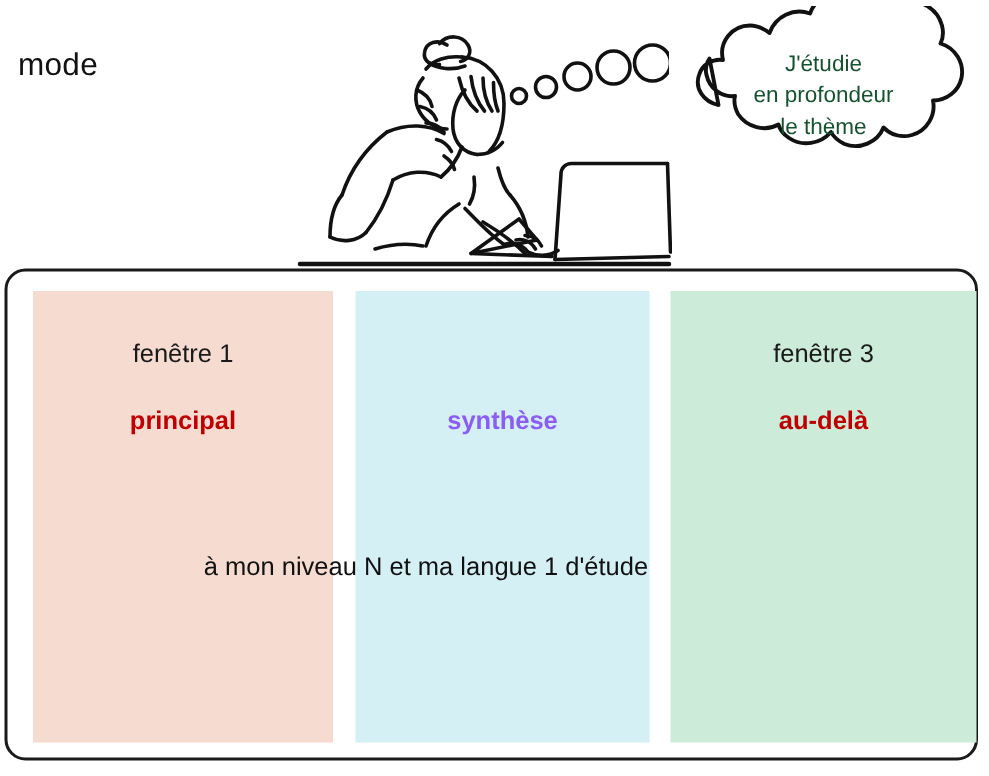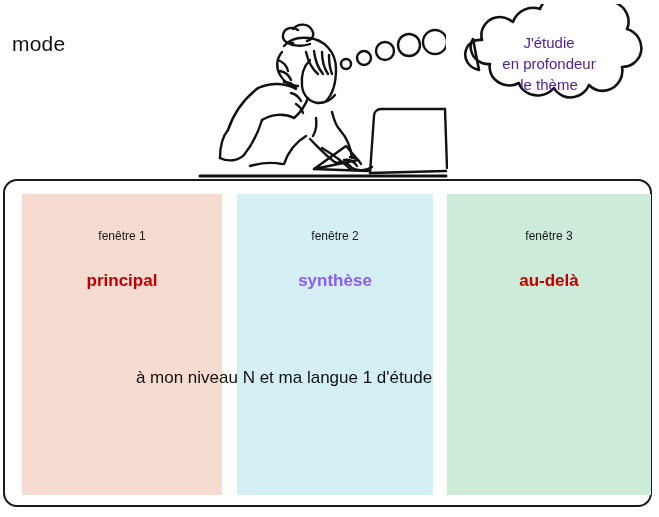--- a/index.html
+++ b/index.html
@@ -68,21 +68,21 @@
     top: 0;
   }
   #bubble-text {
     position: absolute;
     left: 22px;
     top: 28px;
     width: 168px;
     text-align: center;
     font-size: 15px;
     line-height: 21px;
-    color: #4c1d95;
+    color: #14532d;
   }
   #bubble-text div { white-space: nowrap; }
 
   
   #windows-frame {
     position: absolute;
     left: 3px;
     top: 179px;
     width: 649px;
     height: 328px;
@@ -101,21 +101,21 @@
   #panel-1 { left: 17px;  width: 200px; background: #F5DBD0; }
   #panel-2 { left: 232px; width: 196px; background: #D4F0F5; }
   #panel-3 { left: 442px; width: 192px; background: #CCEBD8; }
 
   .panel-window-label {
     position: absolute;
     left: 0;
     top: 31px;
     width: 100%;
     text-align: center;
-    font-size: 12px;
+    font-size: 17px;
     line-height: 22px;
     color: #1a1a1a;
   }
   .panel-mode-label {
     position: absolute;
     left: 0;
     top: 75px;
     width: 100%;
     text-align: center;
     font-size: 17px;
@@ -251,21 +251,20 @@
 </svg>
 
 <div id="windows-frame">
 
   <div class="panel" id="panel-1" style="background: rgb(245, 219, 208);">
     <div class="panel-window-label">fenêtre 1</div>
     <div class="panel-mode-label" style="color: rgb(192, 0, 0);">principal</div>
   </div>
 
   <div class="panel" id="panel-2" style="background: rgb(212, 240, 245);">
-    <div class="panel-window-label">fenêtre 2</div>
     <div class="panel-mode-label" style="color: #8b5cf6;">synthèse</div>
   </div>
 
   <div class="panel" id="panel-3" style="background: rgb(204, 235, 216); padding-left: 12px;">
     <div class="panel-window-label">fenêtre 3</div>
     <div class="panel-mode-label" style="color: rgb(192, 0, 0);">au-delà</div>
   </div>
 
   <div id="footer-note">
     <div>à mon niveau N et ma langue 1 d'étude</div>

